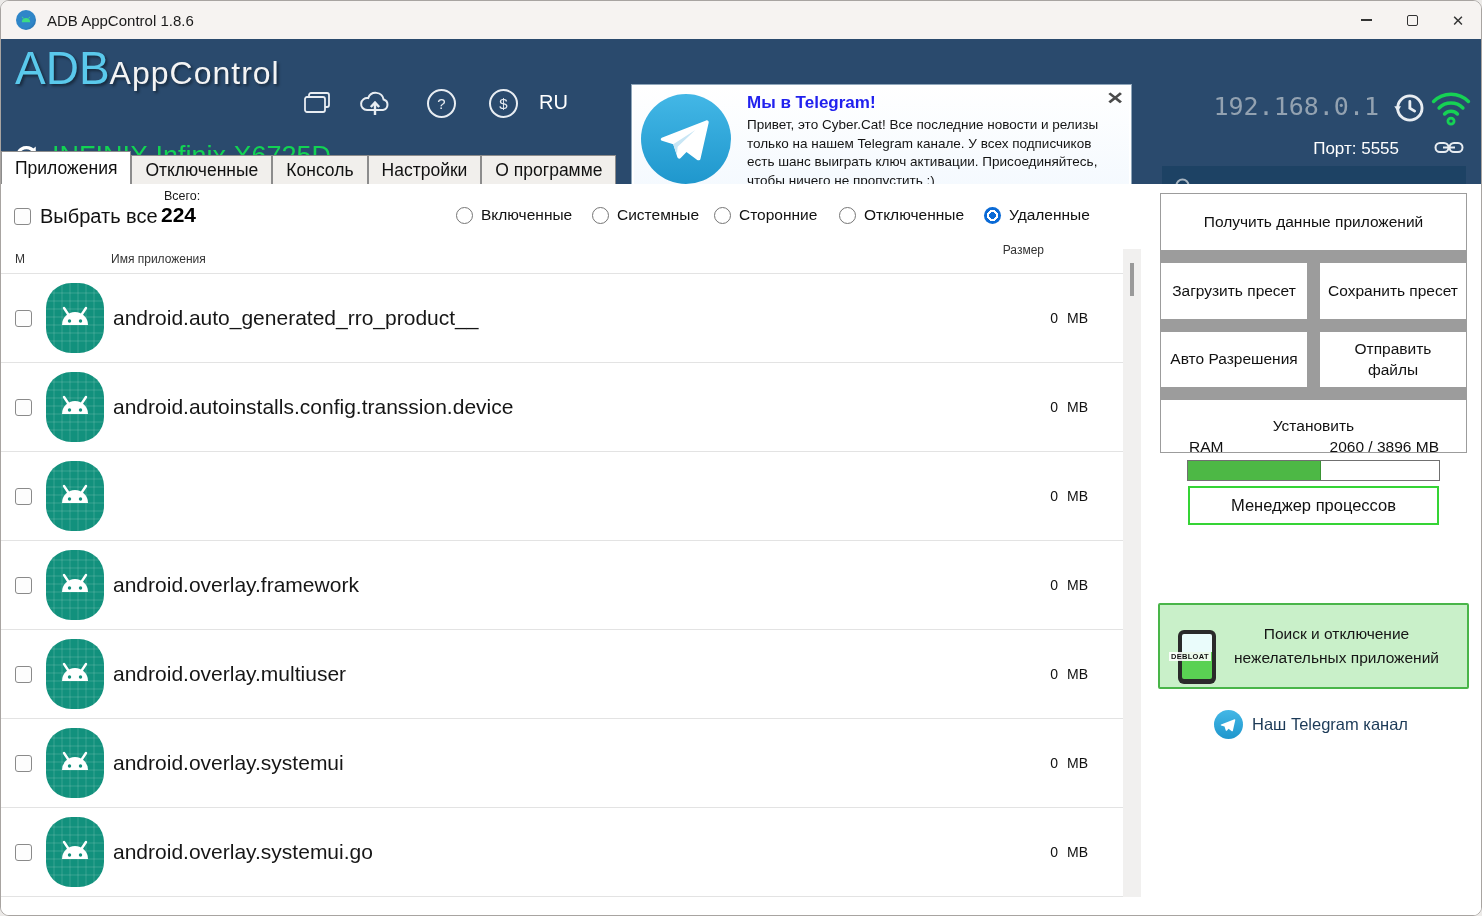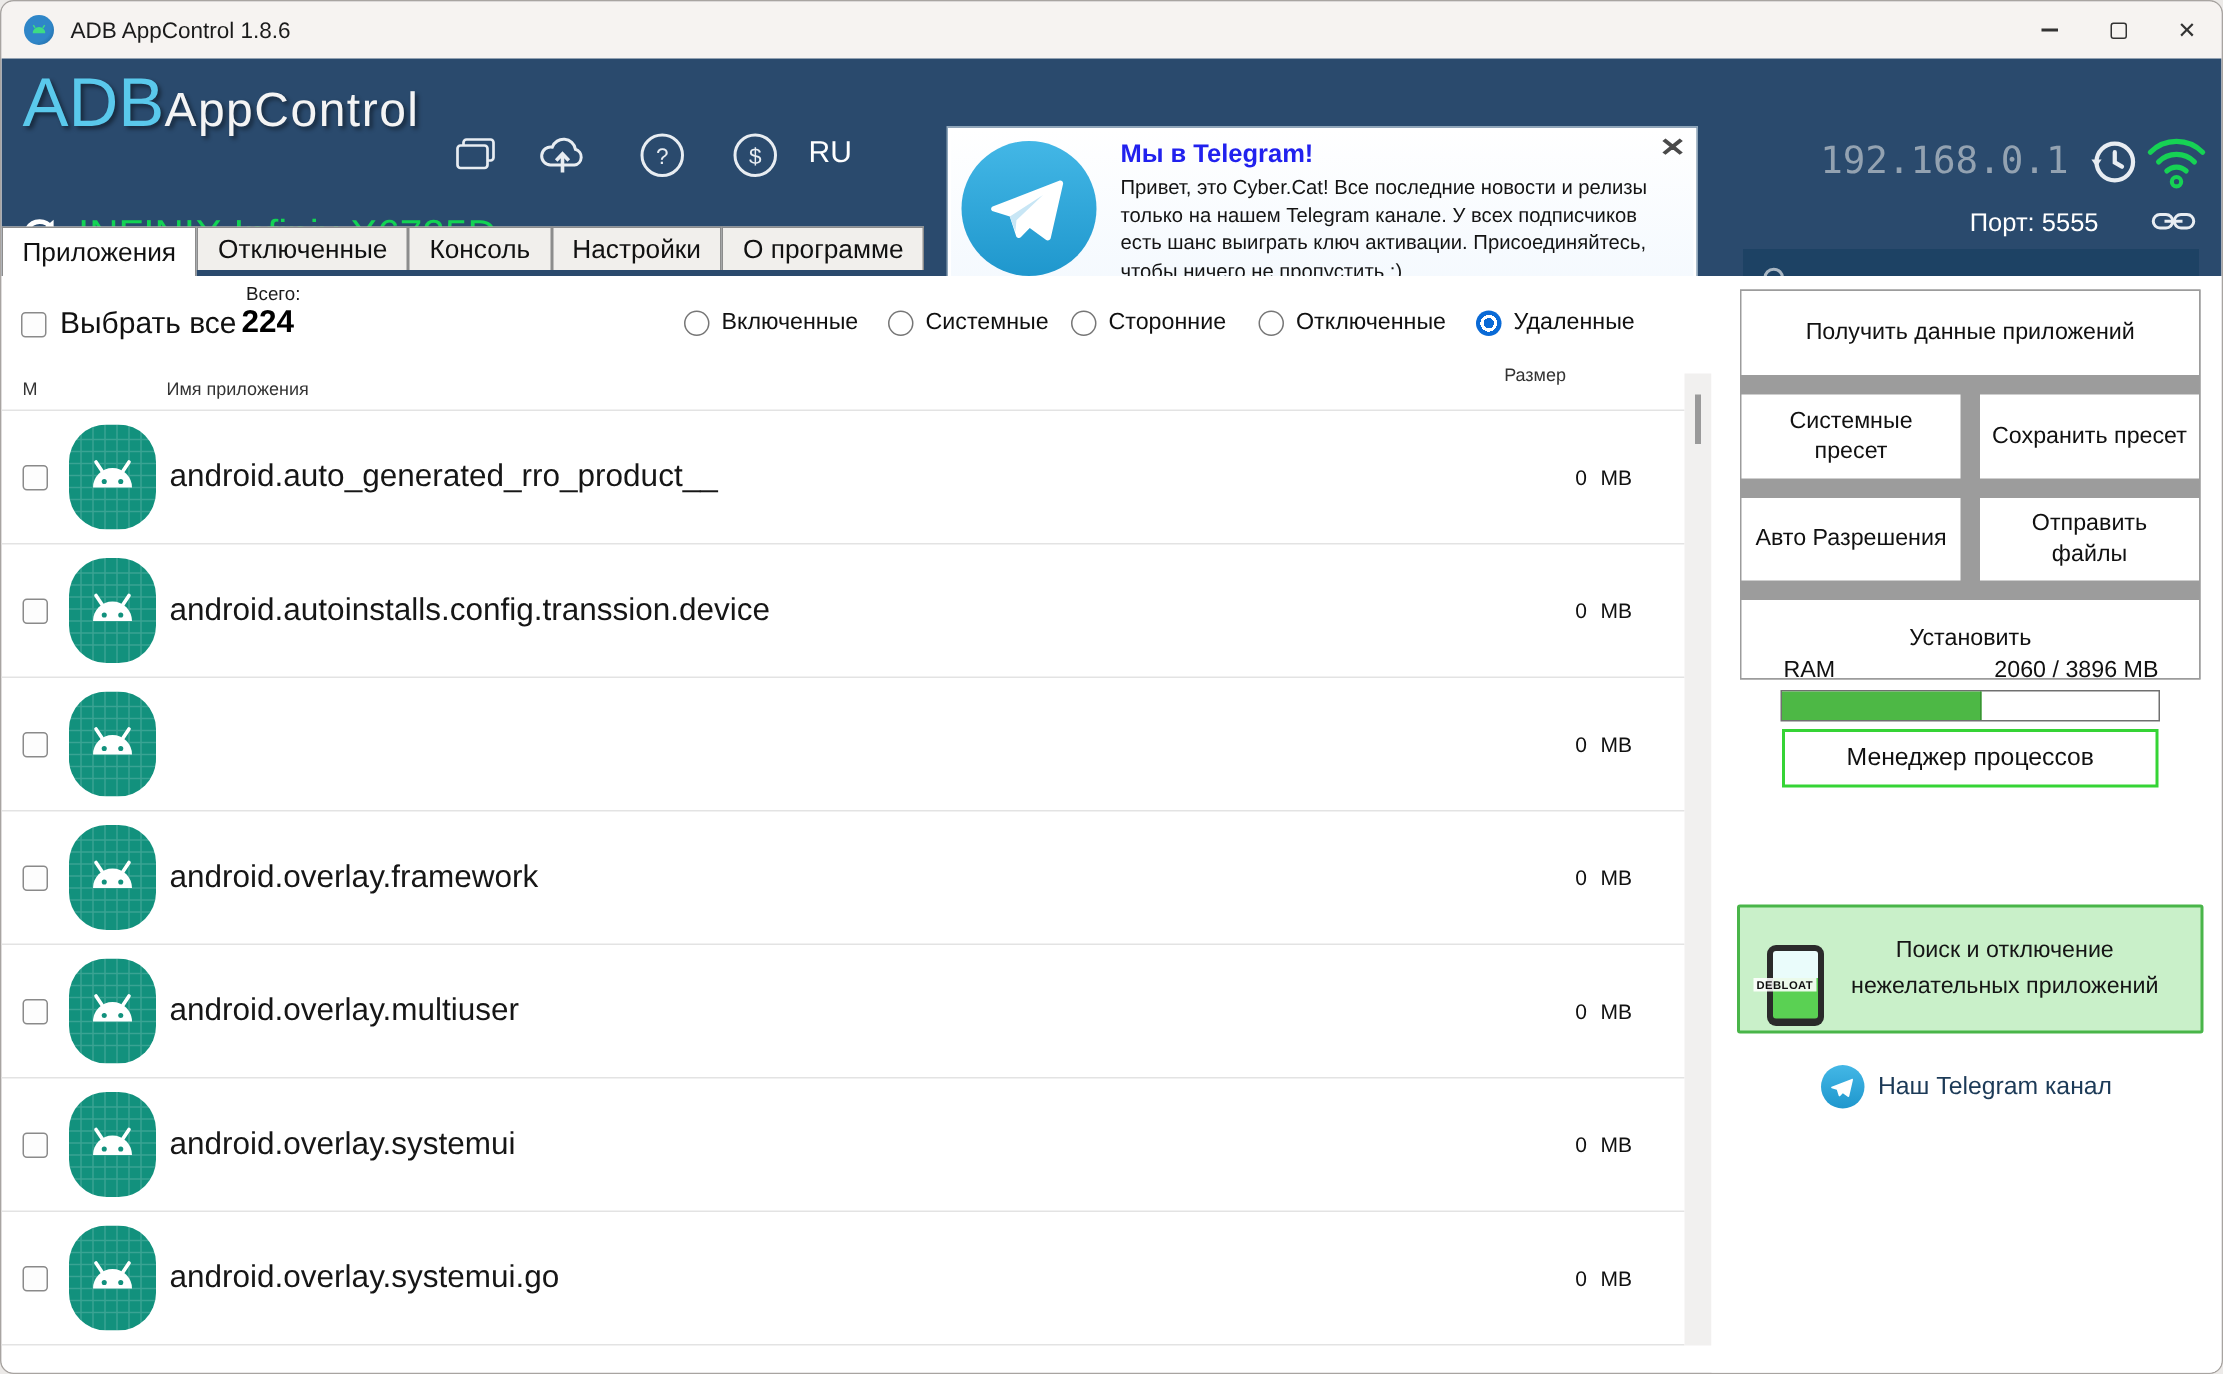--- a/index.html
+++ b/index.html
@@ -45,21 +45,21 @@
     font-family:"DejaVu Sans Mono", monospace; font-size:25px; color:#93a2b1; }
   .ic-history { position:absolute; top:52px; right:55px; }
   .ic-wifi { position:absolute; top:48px; right:8px; }
   .port-text { position:absolute; top:100px; right:82px; font-size:17px; color:#ffffff; }
   .ic-link { position:absolute; top:100px; right:17px; }
   .searchbox { position:absolute; top:127px; right:15px; width:304px; height:41px;
     background:#1d4264; display:flex; align-items:center; padding:0 12px; }
   .searchbox input { flex:1; background:transparent; border:none; outline:none; color:#dbe5ee; font-size:15px; margin-left:10px; }
   .search-x { color:#cfd9e2; font-size:13px; font-weight:bold; }
   
-  .tabs { position:absolute; left:0; bottom:0; display:flex; align-items:flex-start; }
+  .tabs { position:absolute; left:0; bottom:0; display:flex; align-items:flex-end; }
   .tab { height:29px; margin-top:4px; background:#f1efec; border:1px solid #8c8c8c; border-bottom:none;
     padding:0 13px; display:flex; align-items:center; font-size:17.5px; color:#111; white-space:nowrap; }
   .tab.active { height:33px; background:#ffffff; position:relative; z-index:2; }
   
   .main { position:relative; display:flex; height:733px; background:#fff; }
   .left-col { position:relative; width:1140px; height:100%; }
   
   .select-all { position:absolute; left:13px; top:21px; display:flex; align-items:center; gap:9px; }
   .cbx { width:17px; height:17px; background:#fdfdfd; border:1px solid #8a8a8a; border-radius:3px; }
   .select-all-label { font-size:20px; color:#111; }
@@ -404,21 +404,21 @@
       </div>
 
       <div class="vscroll">
         <div class="vthumb"></div>
       </div>
     </div>
 
     <div class="panel">
       <div class="btn-grid">
         <div class="pbtn span2">Получить данные приложений</div>
-        <div class="pbtn">Системные пресет</div>
+        <div class="pbtn">Загрузить пресет</div>
         <div class="pbtn">Сохранить пресет</div>
         <div class="pbtn">Авто Разрешения</div>
         <div class="pbtn">Отправить файлы</div>
         <div class="pbtn span2">Установить</div>
       </div>
 
       <div class="ram-row">
         <span>RAM</span>
         <span>2060 / 3896 MB</span>
       </div>

